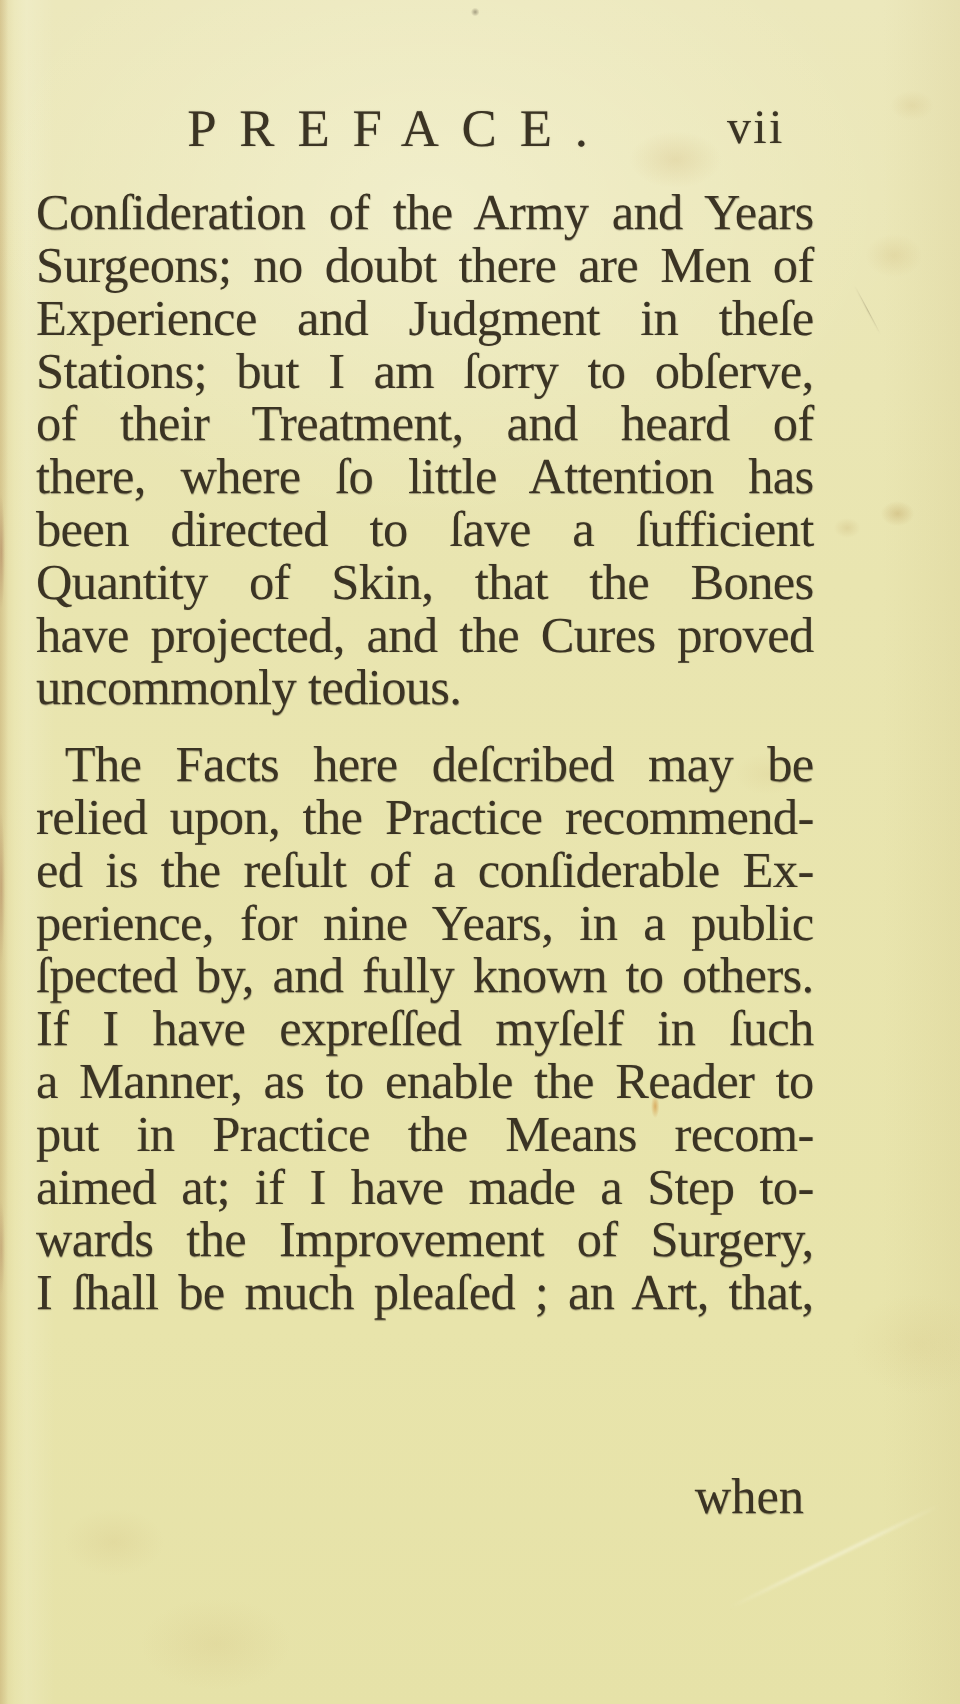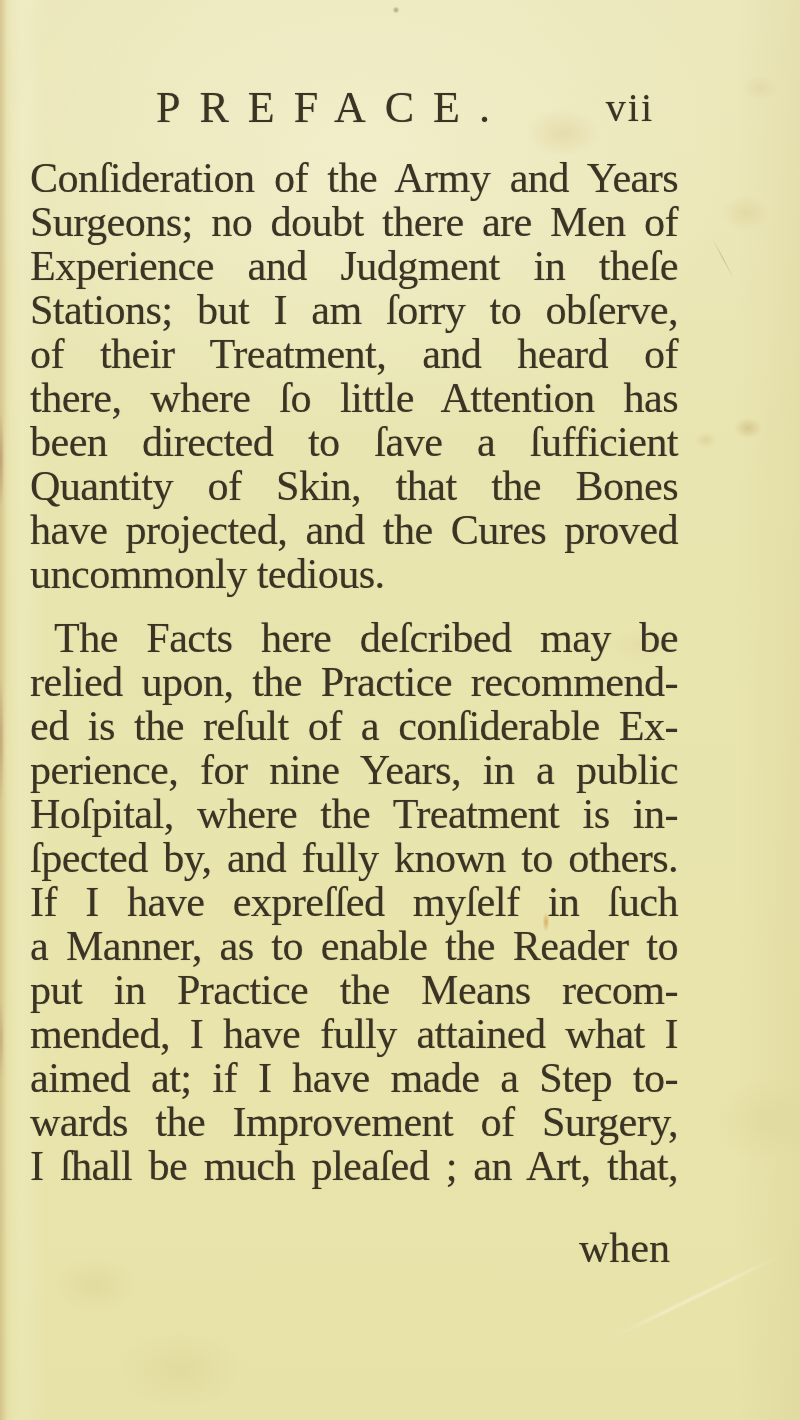--- a/index.html
+++ b/index.html
@@ -63,21 +63,21 @@
     background: linear-gradient(90deg, transparent, rgba(120,110,80,0.35), transparent);
     transform: rotate(62deg);
     filter: blur(0.6px);
   }
 
   .running-head {
     position: absolute;
     left: 30px; top: 82px;
     width: 648px;
     display: flex;
-    align-items: center;
+    align-items: flex-start;
     text-shadow: 0 0 1px rgba(59,52,36,0.5);
   }
   .running-head .title {
     margin-left: 126px;
     font-size: 44px;
     letter-spacing: 19px;
     white-space: nowrap;
   }
   .running-head .folio {
     margin-left: auto;
@@ -146,26 +146,24 @@
       <div class="line">Quantity of Skin, that the Bones</div>
       <div class="line">have projected, and the Cures proved</div>
       <div class="line para-end">uncommonly tedious.</div>
     </div>
 
     <div class="para para-2">
       <div class="line indent">The Facts here deſcribed may be</div>
       <div class="line">relied upon, the Practice recommend-</div>
       <div class="line">ed is the reſult of a conſiderable Ex-</div>
       <div class="line">perience, for nine Years, in a public</div>
-      <div class="line">Hoſpital, where the Treatment is in-</div>
       <div class="line">ſpected by, and fully known to others.</div>
       <div class="line">If I have expreſſed myſelf in ſuch</div>
       <div class="line">a Manner, as to enable the Reader to</div>
       <div class="line">put in Practice the Means recom-</div>
-      <div class="line">mended, I have fully attained what I</div>
       <div class="line">aimed at; if I have made a Step to-</div>
       <div class="line">wards the Improvement of Surgery,</div>
       <div class="line">I ſhall be much pleaſed ; an Art, that,</div>
     </div>
 
   </div>
 
   <div class="catchword">when</div>
 
   <div class="crease"></div>

